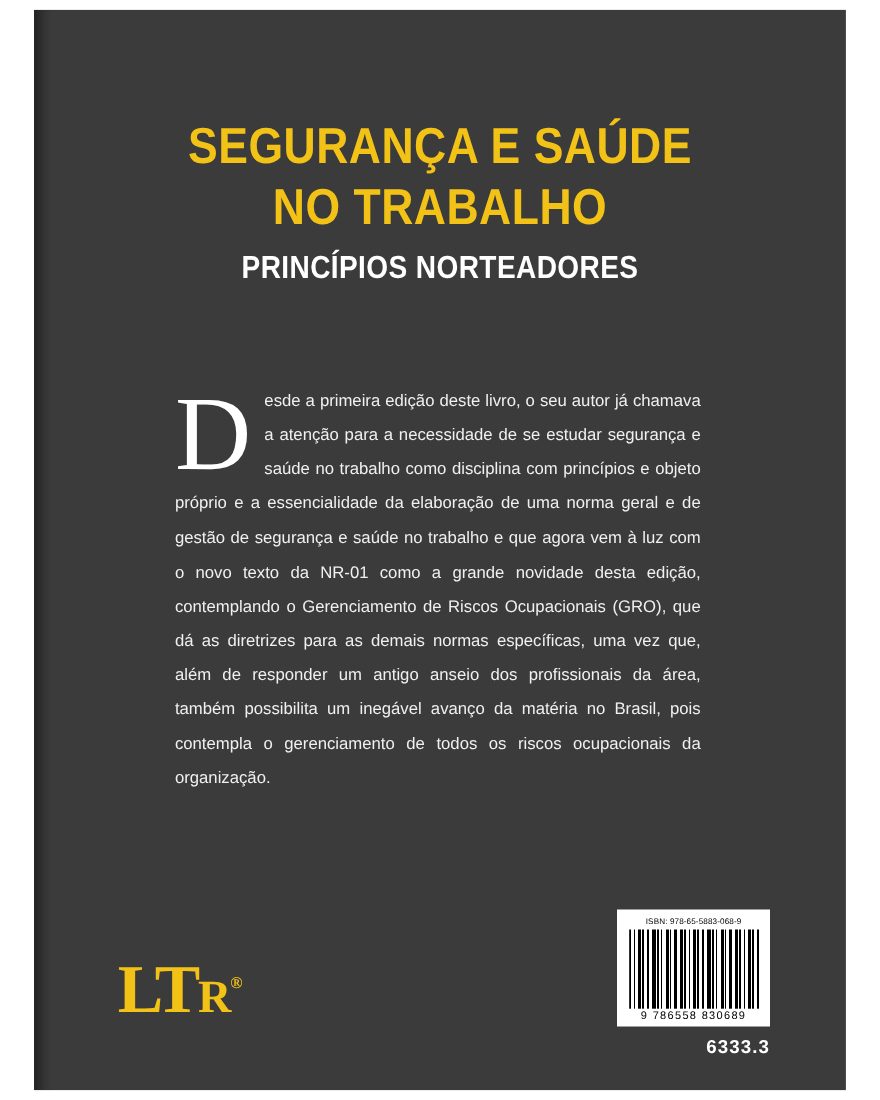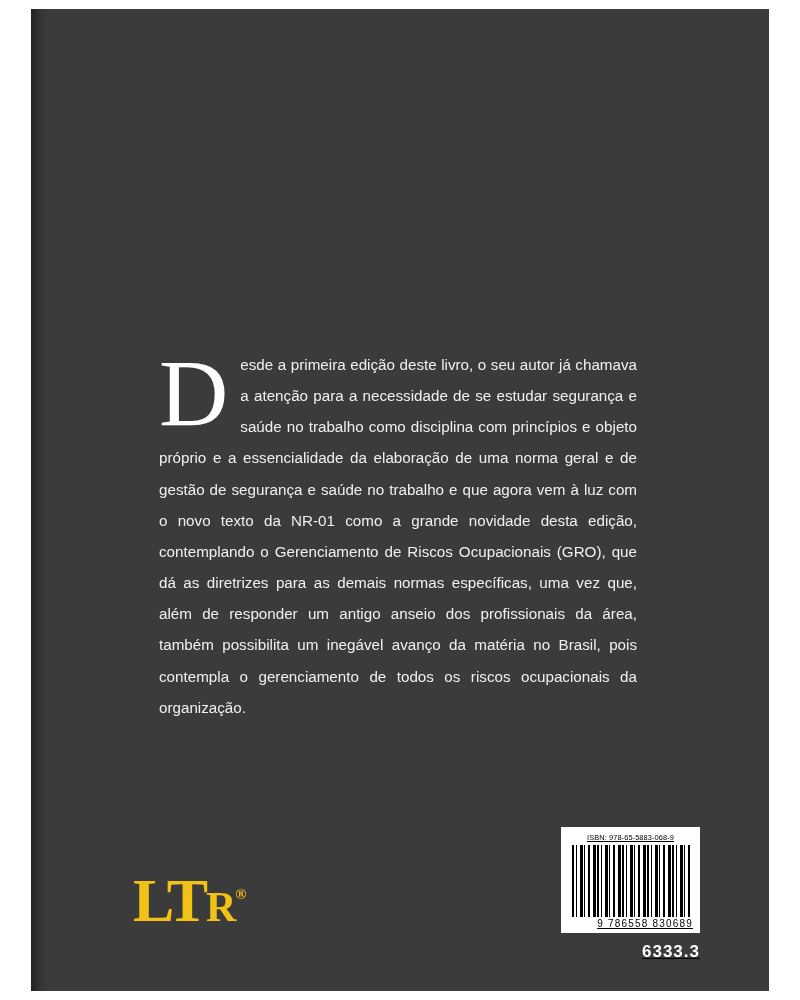--- a/index.html
+++ b/index.html
@@ -75,21 +75,21 @@
     float: left;
     color: #ffffff;
     font-family: "Liberation Serif", serif;
     font-weight: normal;
     font-size: 96px;
     line-height: 0.82;
     padding: 6px 12px 0 0;
   }
   .logo {
     position: absolute;
-    left: 102px;
+    left: 76px;
     top: 860px;
     color: #f2c217;
     font-family: "Liberation Serif", serif;
     font-weight: bold;
     font-size: 62px;
     letter-spacing: -2px;
     line-height: 1;
   }
   .logo .small-r {
     font-size: 42px;
@@ -99,21 +99,20 @@
     font-size: 15px;
     vertical-align: super;
     letter-spacing: 0;
   }
   .barcode-wrap {
     position: absolute;
     left: 530px;
     top: 818px;
     width: 139px;
     text-align: center;
-    text-decoration: underline;
   }
   .barcode-box {
     background: #ffffff;
     padding: 5px 6px 3px 6px;
     border: 1px solid #ffffff;
   }
   .isbn-text {
     font-size: 7.4px;
     color: #000000;
     font-family: "Liberation Sans", sans-serif;
@@ -131,38 +130,43 @@
         #000 0 2px, #fff 2px 4px, #000 4px 5px, #fff 5px 8px,
         #000 8px 11px, #fff 11px 12px, #000 12px 13px, #fff 13px 16px,
         #000 16px 18px, #fff 18px 21px, #000 21px 24px, #fff 24px 25px);
   }
   .barcode-digits {
     font-family: "Liberation Sans", sans-serif;
     font-size: 10px;
     color: #000000;
     letter-spacing: 1.2px;
     margin-top: 1px;
-    text-align: right;
+    text-align: center;
   }
   .code-below {
     color: #ffffff;
     font-family: "Liberation Sans", sans-serif;
     font-size: 17px;
     font-weight: bold;
     letter-spacing: 1px;
     margin-top: 9px;
     text-align: right;
   }
 </style>
 </head>
 <body>
 
 <div class="cover">
   <div class="spine-shade"></div>
 
+  <div class="title-block">
+    <div class="title-main">SEGURANÇA E SAÚDE</div>
+    <div class="title-main">NO TRABALHO</div>
+    <div class="title-sub">PRINCÍPIOS NORTEADORES</div>
+  </div>
 
   <div class="blurb">Desde a primeira edição deste livro, o seu autor já chamava a atenção para a necessidade de se estudar segurança e saúde no trabalho como disciplina com princípios e objeto próprio e a essencialidade da elaboração de uma norma geral e de gestão de segurança e saúde no trabalho e que agora vem à luz com o novo texto da NR-01 como a grande novidade desta edição, contemplando o Gerenciamento de Riscos Ocupacionais (GRO), que dá as diretrizes para as demais normas específicas, uma vez que, além de responder um antigo anseio dos profissionais da área, também possibilita um inegável avanço da matéria no Brasil, pois contempla o gerenciamento de todos os riscos ocupacionais da organização.</div>
 
   <div class="logo">
     <span>LT</span><span class="small-r">R</span><span class="reg">®</span>
   </div>
 
   <div class="barcode-wrap">
     <div class="barcode-box">
       <div class="isbn-text">ISBN: 978-65-5883-068-9</div>

